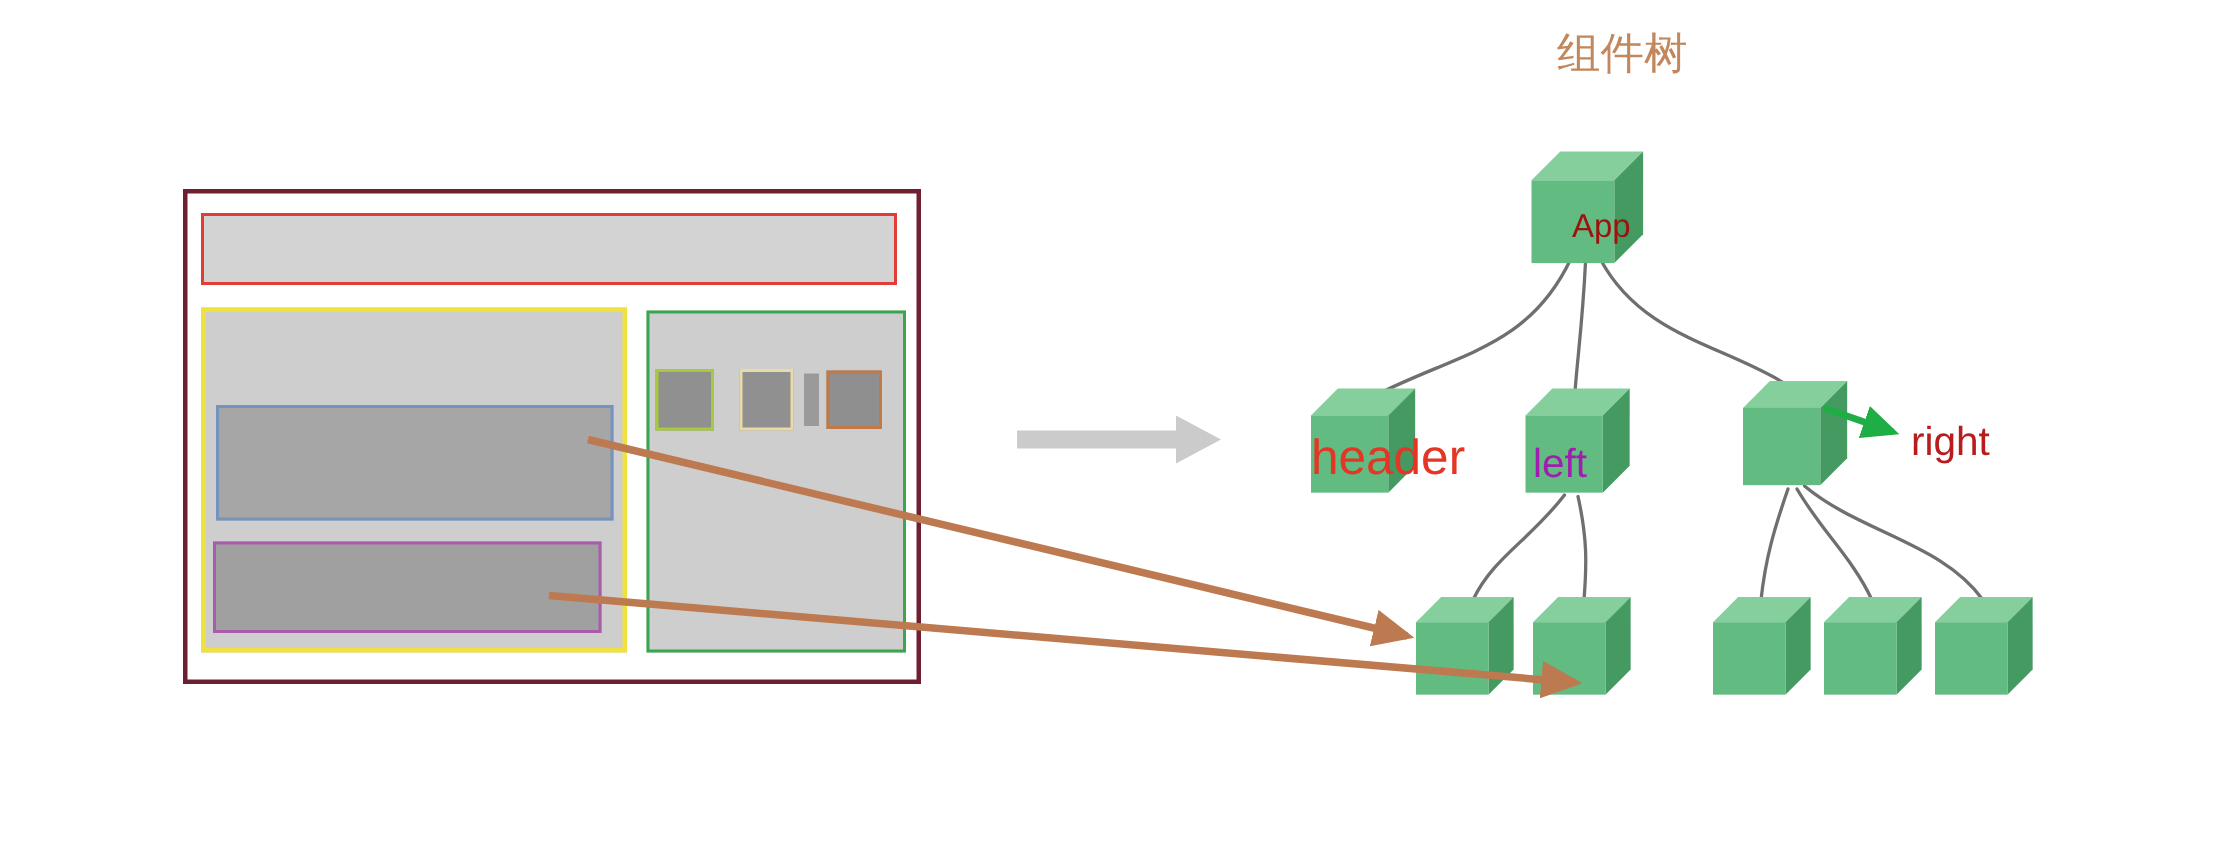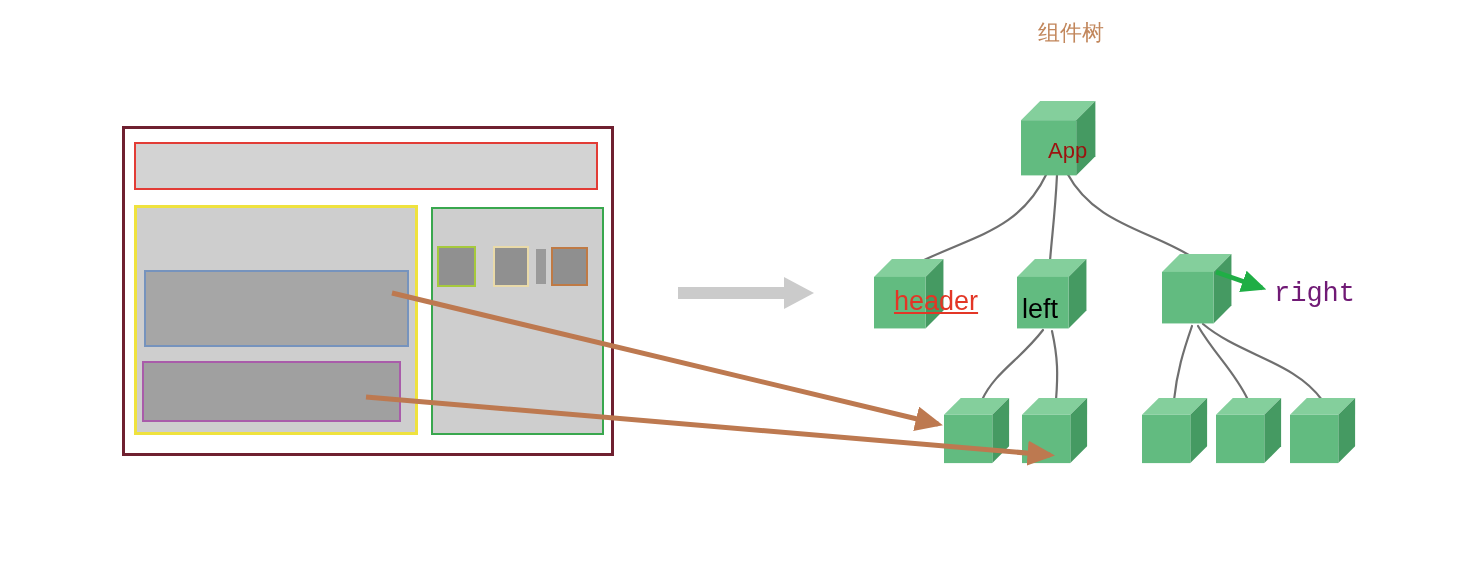--- a/index.html
+++ b/index.html
@@ -23,25 +23,25 @@
   .wf-item-1       { left:437px; top:246px; width:39px;  height:41px;  border:2px solid #a6c93d; background:#909090; }
   .wf-item-2       { left:493px; top:246px; width:36px;  height:41px;  border:2px solid #e9daa9; background:#909090; }
   .wf-strip        { left:536px; top:249px; width:10px;  height:35px;  background:#9a9a9a; }
   .wf-item-3       { left:551px; top:247px; width:37px;  height:39px;  border:2px solid #bf7a45; background:#8f8f8f; }
 
   
   .overlay { position:absolute; left:0; top:0; width:1476px; height:566px; pointer-events:none; }
 
   
   .label { position:absolute; white-space:nowrap; line-height:1; z-index:5; }
-  .lbl-title  { left:1038px; top:22px;  font-size:22px; color:#c2875c; }
+  .lbl-title  { left:1038px; top:22px;  font-size:29px; color:#c2875c; }
   .lbl-app    { left:1048px; top:140px; font-size:22px; color:#9c120f; }
-  .lbl-header { left:894px;  top:288px; font-size:27px; color:#e33626;text-decoration:underline; }
-  .lbl-left   { left:1022px; top:296px; font-size:27px; color:#000000; }
-  .lbl-right  { left:1274px; top:281px; font-size:27px; color:#701a75;font-family:Liberation Mono, monospace; }
+  .lbl-header { left:874px;  top:288px; font-size:33px; color:#e33626; }
+  .lbl-left   { left:1022px; top:296px; font-size:27px; color:#a21caf; }
+  .lbl-right  { left:1274px; top:281px; font-size:27px; color:#b91c1c; }
 </style>
 </head>
 <body>
 
 <div class="canvas">
 
   <div class="abs wf-outline"></div>
   <div class="abs wf-header"></div>
   <div class="abs wf-left-panel"></div>
   <div class="abs wf-blue-box"></div>

